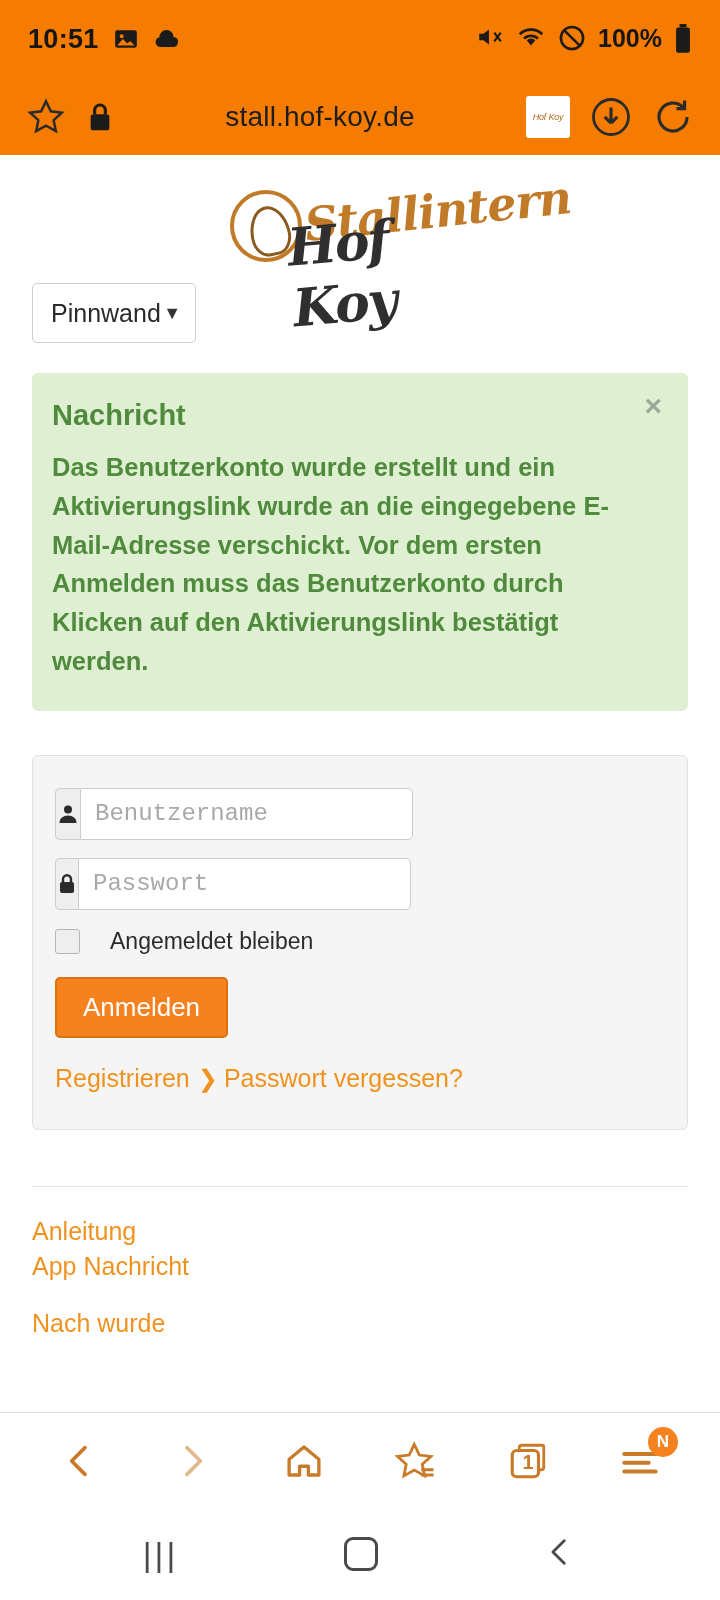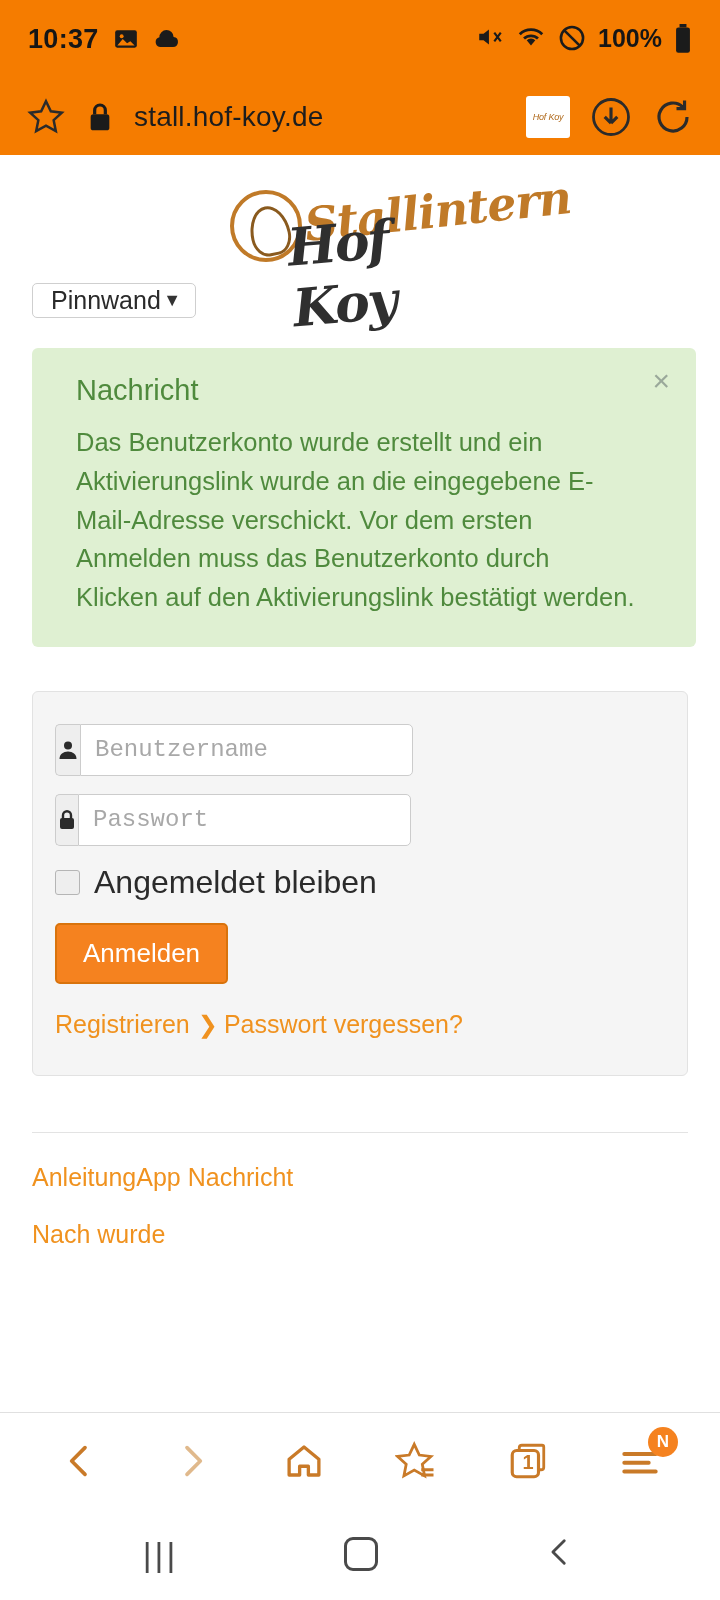--- a/index.html
+++ b/index.html
@@ -58,21 +58,21 @@
     height: 77px;
     background: #f57c00;
     display: flex;
     align-items: center;
     padding: 0 26px;
     gap: 20px;
     flex: 0 0 auto;
   }
   .url-text {
     flex: 1 1 auto;
-    text-align: left;
+    text-align: center;
     font-size: 28px;
     color: #1d1d1d;
     letter-spacing: 0.2px;
   }
   .site-favicon {
     width: 44px;
     height: 42px;
     background: #ffffff;
     border-radius: 3px;
     display: flex;
@@ -150,39 +150,40 @@
     color: #2f2f2f;
     letter-spacing: -2px;
     transform: rotate(-5deg);
   }
 
   .select-row {
     padding: 8px 32px 0 32px;
   }
   .menu-select {
     width: 164px;
-    height: 35px;
+    height: 60px;
     border: 1px solid #cfcfcf;
     border-radius: 5px;
     background: #ffffff;
     display: flex;
     align-items: center;
     justify-content: space-between;
     padding: 0 14px 0 18px;
     font-size: 25px;
     color: #2a2a2a;
   }
   .caret { font-size: 18px; color: #333; }
 
   .alert {
-    margin: 30px 24px 0 32px;
+    margin: 30px 32px 0 32px;
     background: #dff0d2;
     border-radius: 6px;
-    padding: 26px 30px 30px 44px;
+    padding: 26px 30px 30px 20px;
     position: relative;
+    font-weight: bold;
   }
   .alert-title {
     color: #4f8a3d;
     font-size: 29px;
     margin-bottom: 16px;
   }
   .alert-body {
     color: #4f8a3d;
     font-size: 25.5px;
     line-height: 1.52;
@@ -240,21 +241,21 @@
     gap: 14px;
     margin: 14px 0 22px 0;
   }
   .checkbox {
     width: 25px;
     height: 25px;
     border: 1px solid #b5b5b5;
     background: #eeeeee;
     border-radius: 3px;
   }
-  .check-label { font-size: 32px; color: #2b2b2b; }
+  .check-label { font-size: 23px; color: #2b2b2b; margin-left: 16px; }
 
   .btn-login {
     display: inline-block;
     background: #f5821f;
     border: 2px solid #d9730c;
     border-radius: 5px;
     color: #ffffff;
     font-size: 26px;
     padding: 13px 26px;
     margin-bottom: 26px;
@@ -267,21 +268,22 @@
   }
   .link-arrow { color: #f0921f; font-size: 24px; margin-left: 8px; }
 
   .divider {
     margin: 56px 32px 0 32px;
     border-top: 1px solid #e3e3e3;
   }
   .footer-links {
     margin: 30px 32px 0 32px;
     display: flex;
-    flex-direction: row;
+    flex-direction: column;
+    gap: 6px;
   }
   .footer-row {
     margin: 28px 32px 0 32px;
     display: flex;
     align-items: center;
     justify-content: space-between;
   }
   .copyright { font-size: 25px; color: #2b2b2b; }
   .top-link { color: #f0921f; font-size: 25px; text-decoration: none; }
 
@@ -342,21 +344,21 @@
     border-radius: 9px;
   }
 </style>
 </head>
 <body>
 
 <div class="screen">
 
   <div class="statusbar">
     <div class="status-left">
-      <span class="status-clock">10:37</span>
+      <span class="status-clock">10:51</span>
       <span class="sicon">
         <svg width="26" height="26" viewBox="0 0 24 24">
             <rect x="2" y="4" width="20" height="16" rx="2" fill="#1b1b1b"></rect>
             <circle cx="8" cy="9.5" r="1.8" fill="#f57c00"></circle>
             <path d="M4 18l5-6 4 4 3-2 4 4z" fill="#f57c00"></path>
           </svg>
       </span>
       <span class="sicon">
         <svg width="28" height="22" viewBox="0 0 28 20">
             <path d="M7 18h13a5 5 0 0 0 .6-9.96A7 7 0 0 0 6.4 8.2 5 5 0 0 0 7 18z" fill="#1b1b1b"></path>

